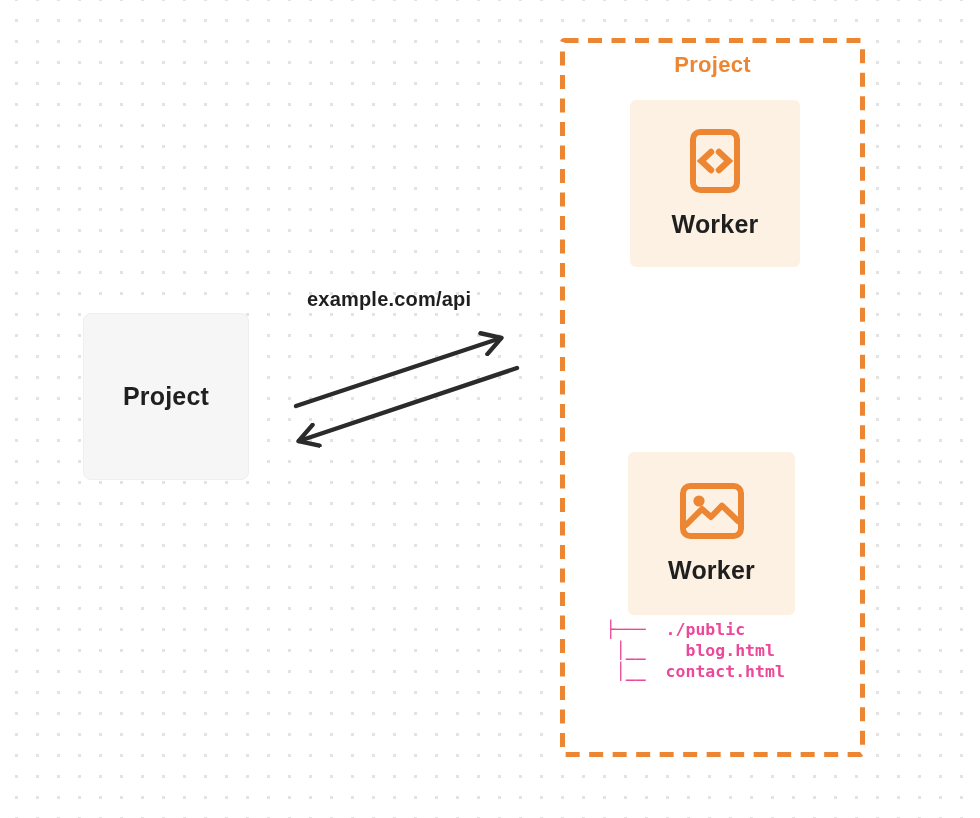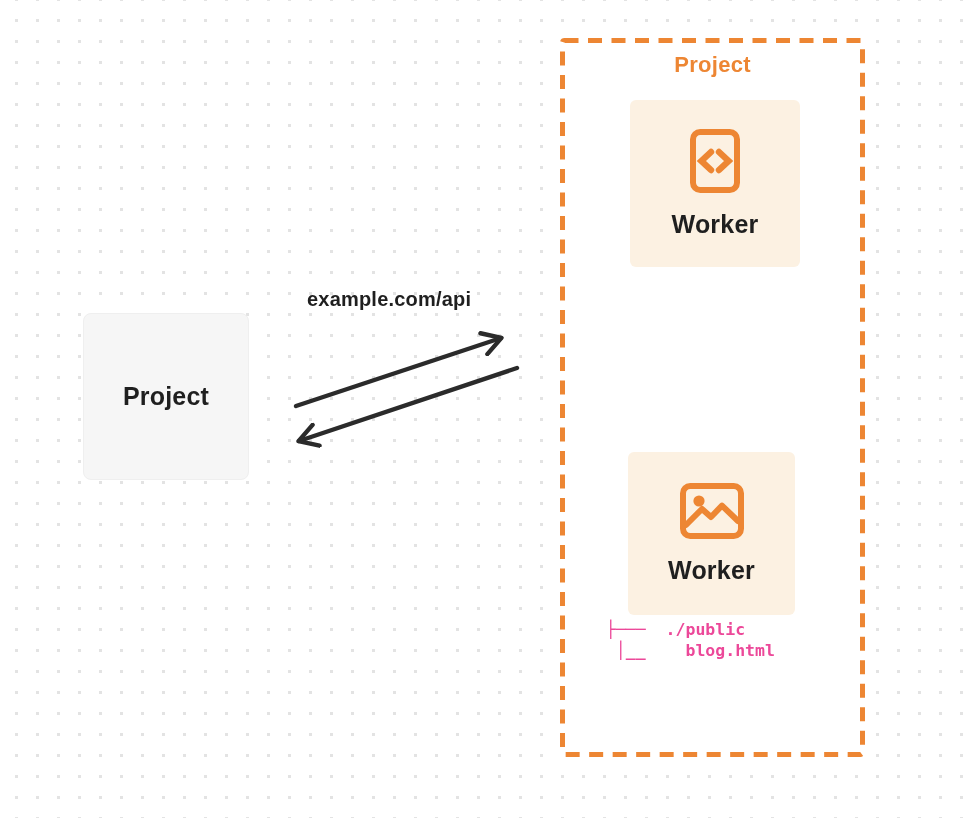--- a/index.html
+++ b/index.html
@@ -156,16 +156,16 @@
 
     <div class="card card-assets">
       <svg class="card-icon" width="66" height="58" viewBox="0 0 33 29">
         <rect x="2" y="2" width="29" height="25" rx="3.6" fill="none" stroke="#ed8633" stroke-width="3"></rect>
         <circle cx="10" cy="9.5" r="2.8" fill="#ed8633"></circle>
         <path d="M3.5 21.5 L11.5 13.5 L16 17.5 L21.5 11.8 L29.5 19.5" fill="none" stroke="#ed8633" stroke-width="3" stroke-linecap="round" stroke-linejoin="round"></path>
       </svg>
       <div class="node-label">Worker</div>
     </div>
 
-    <pre class="file-tree"><span>├───  ./public</span><span> │__    blog.html</span></pre>
+    <pre class="file-tree"><span>├───  ./public</span><span> │__    blog.html</span><span> │__  contact.html</span></pre>
   </div>
 
 </div>
 
 </body></html>

